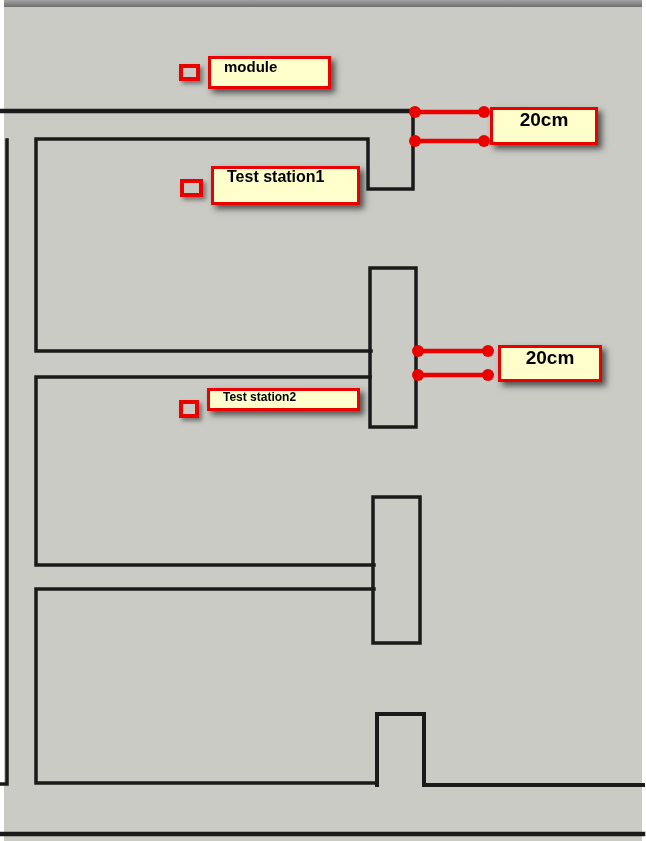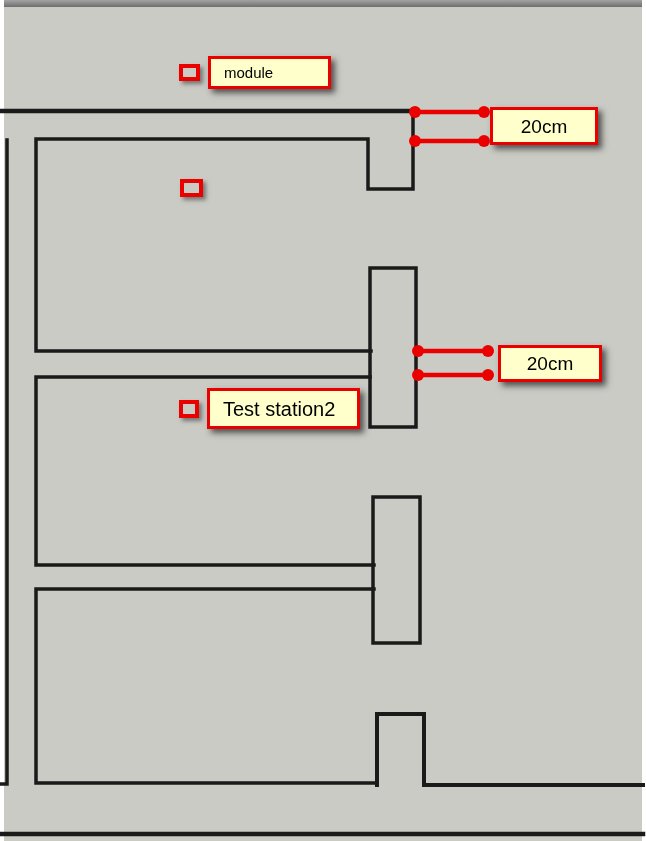--- a/index.html
+++ b/index.html
@@ -16,22 +16,22 @@
     background:linear-gradient(#A3A3A3,#6E6E6E);
   }
   svg.overlay{position:absolute;left:0;top:0;pointer-events:none;}
   .wall{stroke:#1A1A1A;fill:none;stroke-linecap:square;}
   .measure-line{stroke:#EB0000;stroke-width:4.5;}
   .measure-dot{fill:#EB0000;stroke:none;}
   .label-box{
     position:absolute;box-sizing:border-box;
     background:#FFFFCC;border:3px solid #EB0000;
     box-shadow:4px 4px 6px rgba(60,60,60,0.85);
-    display:flex;align-items:center;
-    color:#000000;font-weight:normal;font-size:15px;line-height:1;
+    display:flex;align-items:flex-start;
+    color:#000000;font-weight:bold;font-size:15px;line-height:1;
   }
   .label-box.left-text{padding-left:13px;justify-content:flex-start;}
   .label-box.center-text{justify-content:center;font-size:19px;}
   .marker{
     position:absolute;box-sizing:border-box;
     border:4px solid #EB0000;background:transparent;
     box-shadow:3px 3px 4px rgba(60,60,60,0.6);
   }
 </style>
 </head>
@@ -77,22 +77,25 @@
   </svg>
 
   <div class="marker" style="left:179px;top:64px;width:21px;height:17px;"></div>
   <div class="marker" style="left:180px;top:179px;width:23px;height:18px;"></div>
   <div class="marker" style="left:179px;top:400px;width:20px;height:18px;"></div>
 
   <div class="label-box left-text" style="left:208px;top:56px;width:123px;height:33px;">
     <span>module</span>
   </div>
 
+  <div class="label-box left-text" style="left:211px;top:166px;width:149px;height:39px;font-size:16px;">
+    <span>Test station1</span>
+  </div>
 
-  <div class="label-box left-text" style="left:207px;top:388px;width:153px;height:41px;font-size:20px;">
+  <div class="label-box left-text" style="left:207px;top:388px;width:153px;height:23px;font-size:12px;">
     <span>Test station2</span>
   </div>
 
   <div class="label-box center-text" style="left:490px;top:107px;width:108px;height:38px;">
     <span>20cm</span>
   </div>
 
   <div class="label-box center-text" style="left:498px;top:345px;width:104px;height:37px;">
     <span>20cm</span>
   </div>

